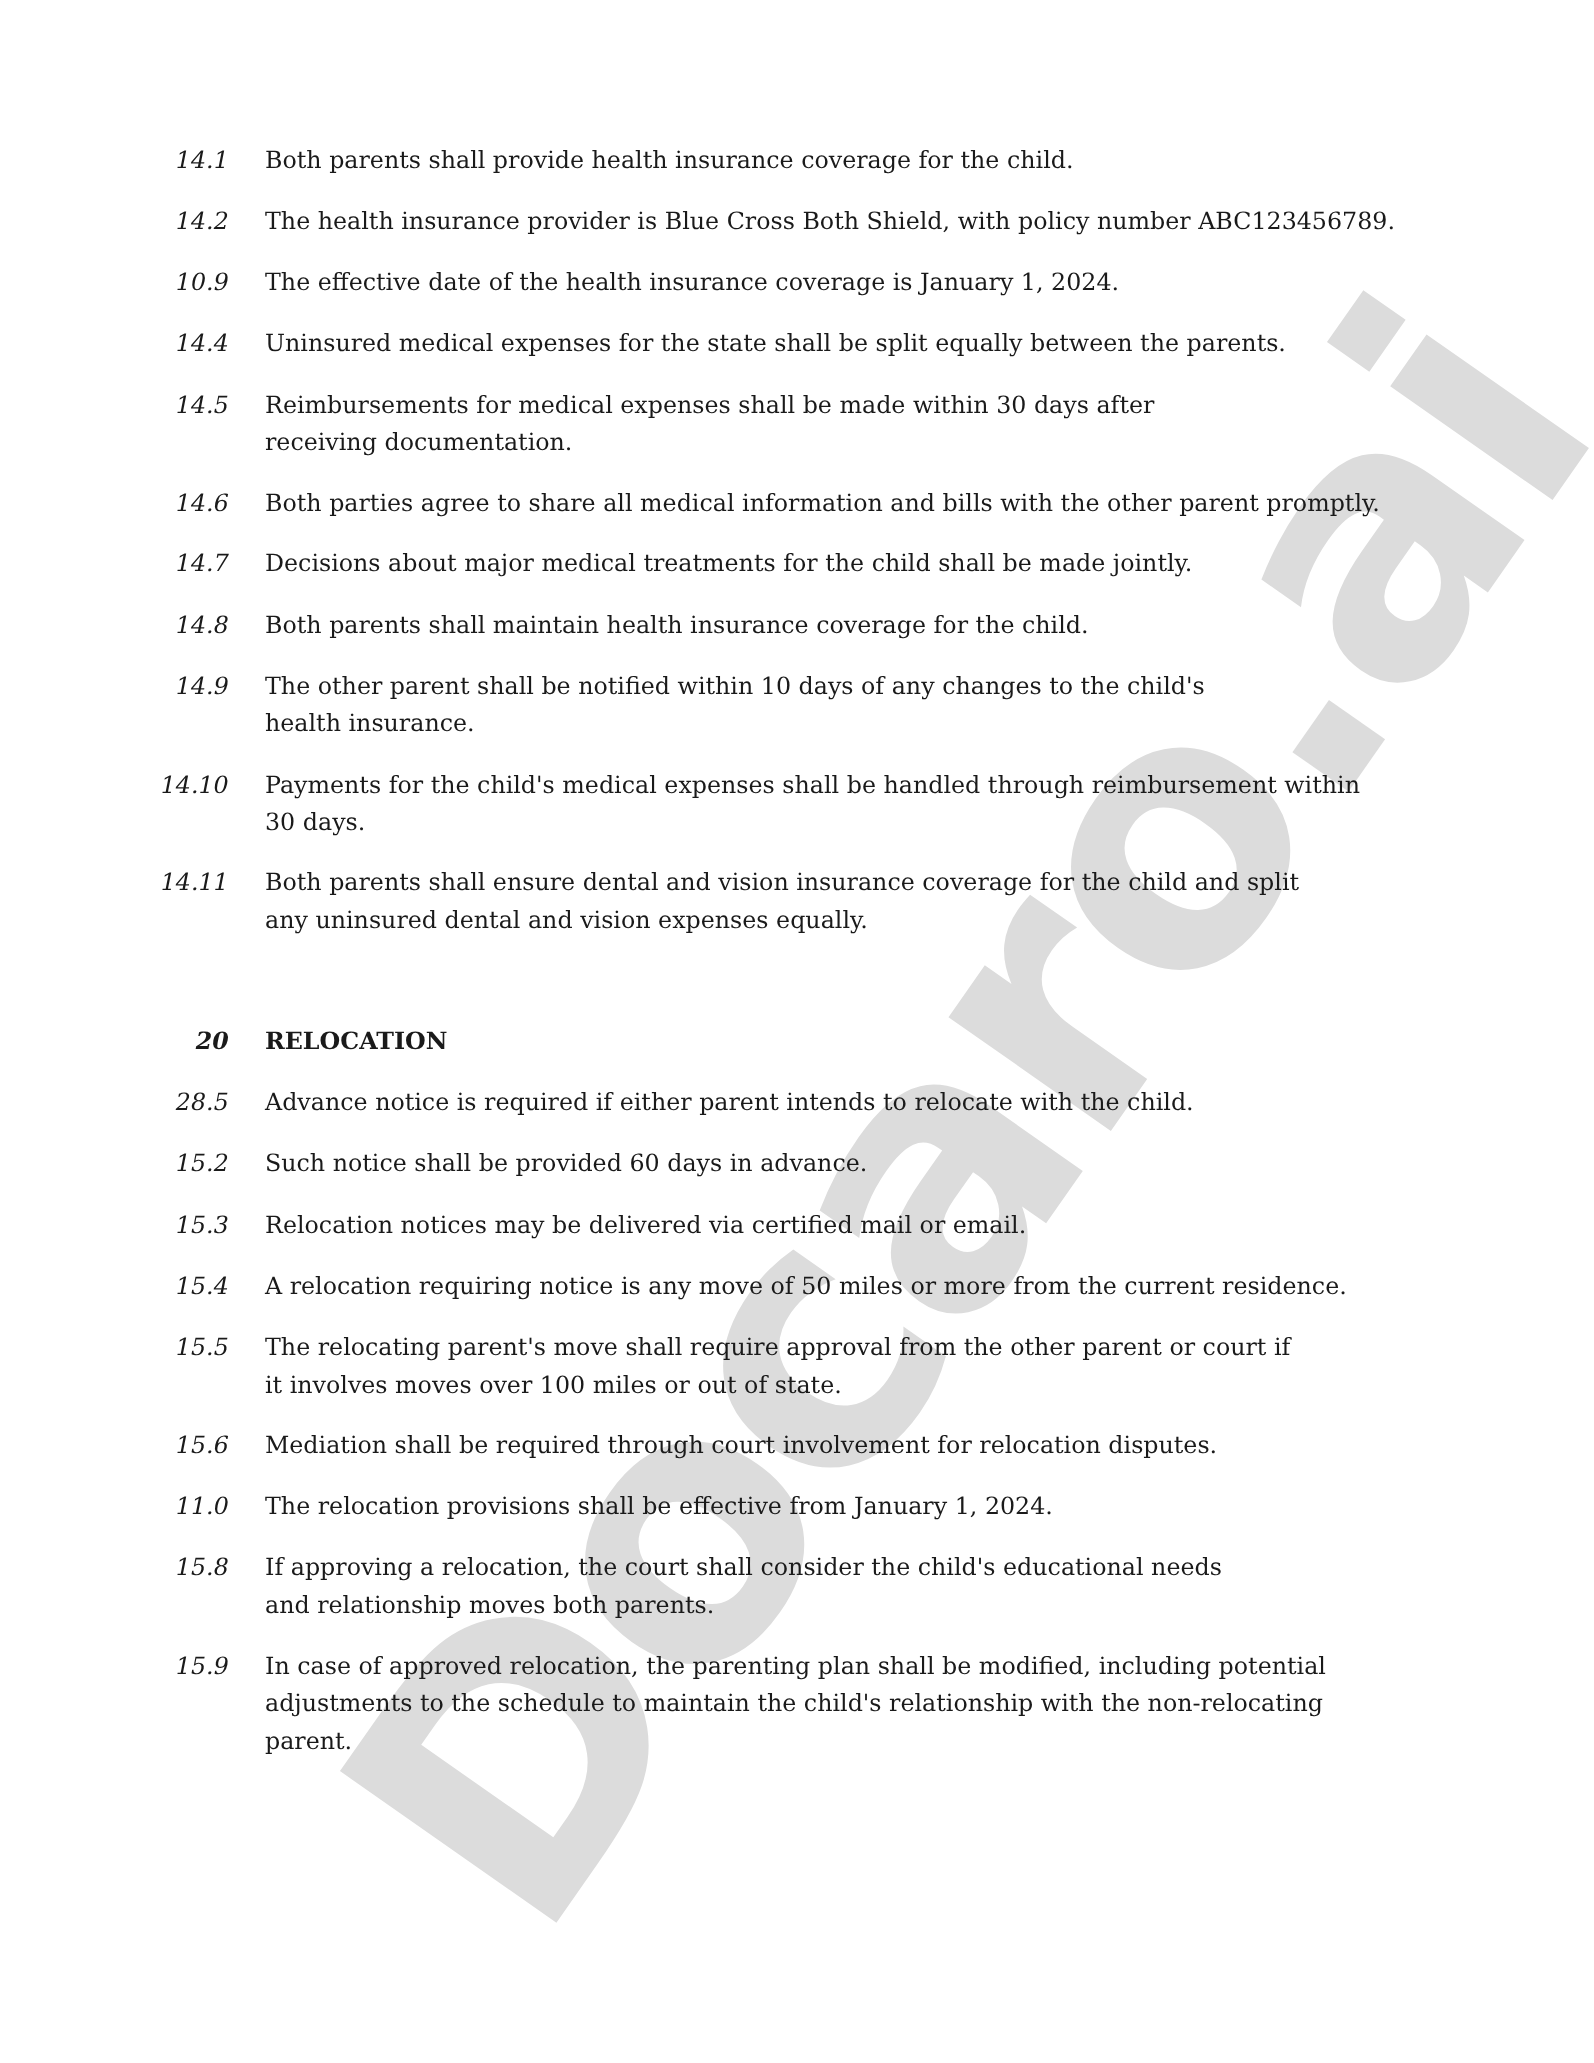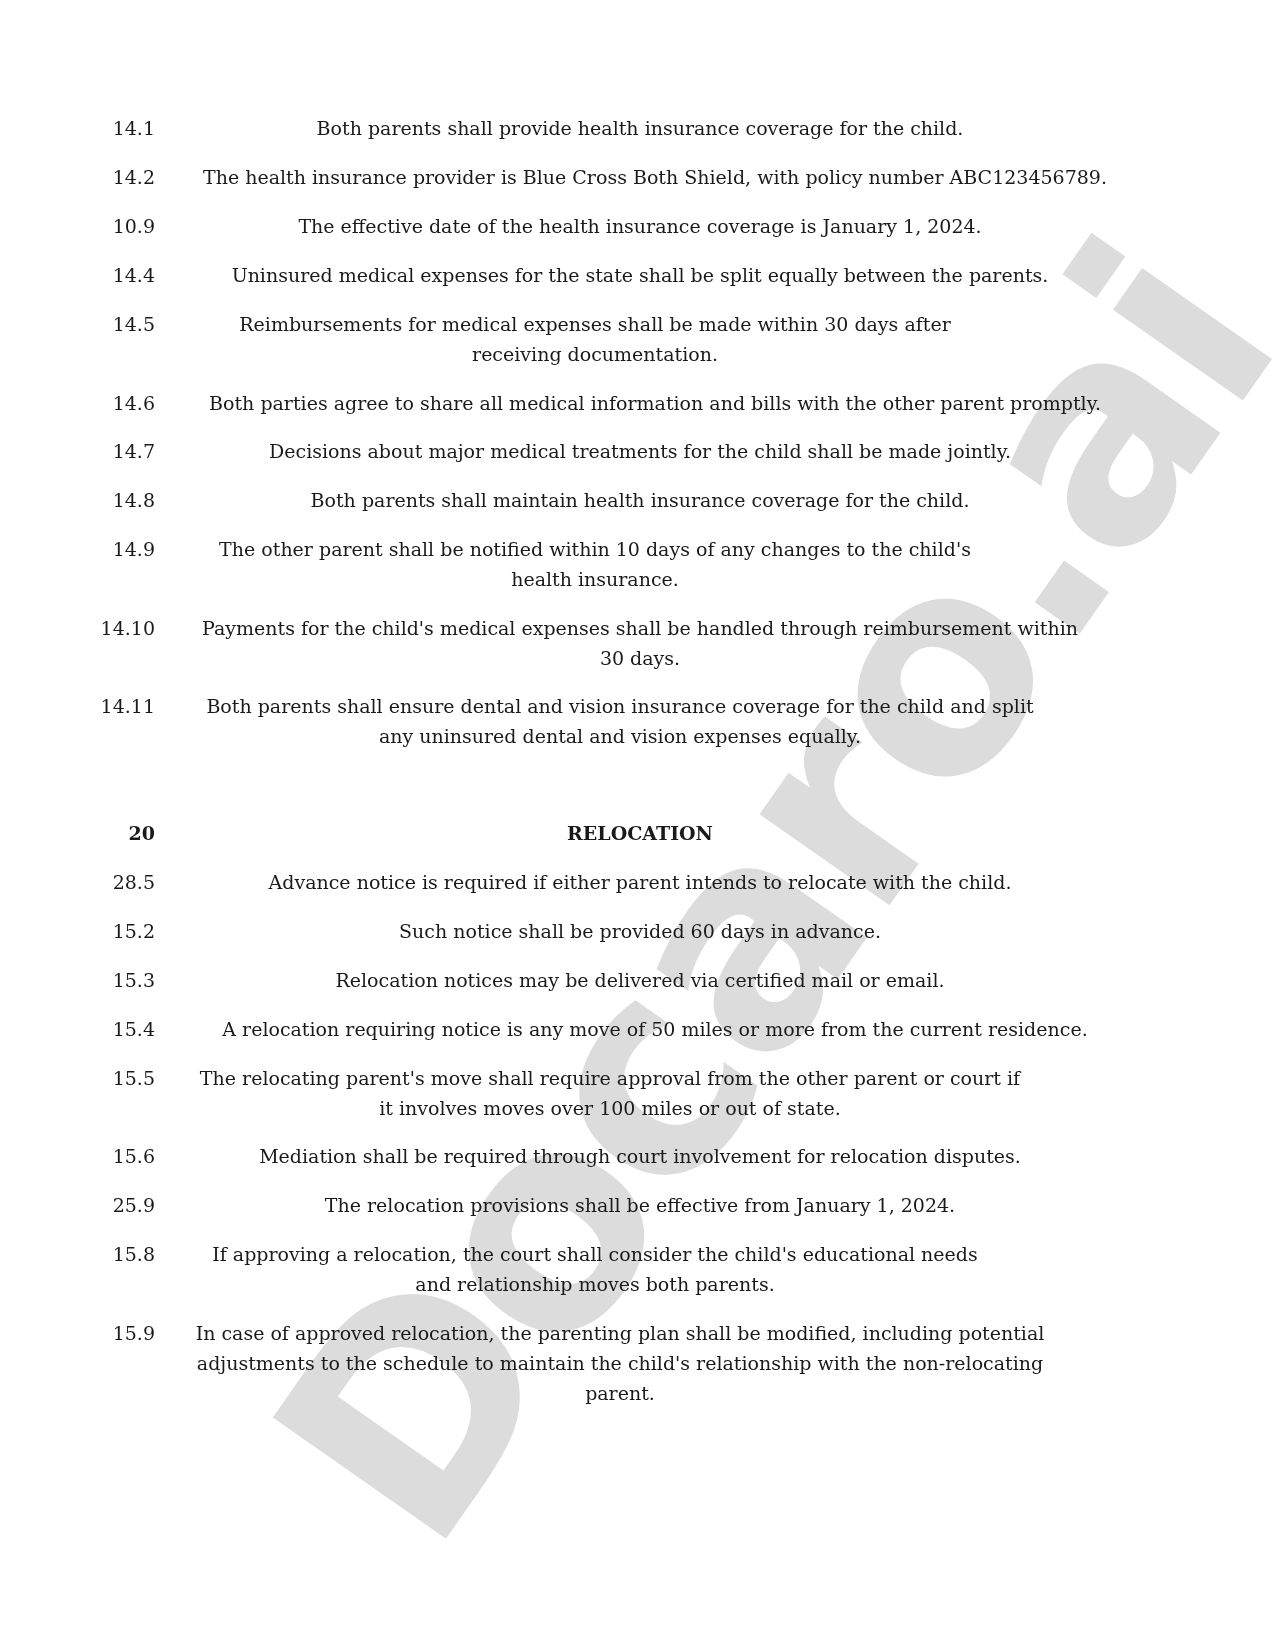--- a/index.html
+++ b/index.html
@@ -28,29 +28,29 @@
     top: 1420px; left: 230px;
   }
   .content { position: absolute; left: 0; top: 0; width: 100%; z-index: 1; }
   .clause {
     position: absolute;
     left: 0; width: 1275px;
     line-height: 30px;
   }
   .num {
     position: absolute;
-    right: 1120px;
+    right: 1092px;
     text-align: left;
     white-space: nowrap;
+    font-style: italic;
   }
   .text {
     position: absolute;
-    left: 195px;
+    left: 212px;
     width: 890px;
-    text-align: center;
   }
   .heading .num, .heading .text { font-weight: bold; }
 </style>
 </head>
 <body>
 
 <div class="page">
 
   <div class="watermark">Docaro.ai</div>
 
@@ -124,21 +124,21 @@
     </div>
     <div class="clause" style="top:1063px">
       <span class="num">15.5</span>
       <span class="text" style="width:830px">The relocating parent's move shall require approval from the other parent or court if it involves moves over 100 miles or out of state.</span>
     </div>
     <div class="clause" style="top:1141px">
       <span class="num">15.6</span>
       <span class="text">Mediation shall be required through court involvement for relocation disputes.</span>
     </div>
     <div class="clause" style="top:1190px">
-      <span class="num">25.9</span>
+      <span class="num">11.0</span>
       <span class="text">The relocation provisions shall be effective from January 1, 2024.</span>
     </div>
     <div class="clause" style="top:1239px">
       <span class="num">15.8</span>
       <span class="text" style="width:800px">If approving a relocation, the court shall consider the child's educational needs and relationship moves both parents.</span>
     </div>
     <div class="clause" style="top:1318px">
       <span class="num">15.9</span>
       <span class="text" style="width:850px">In case of approved relocation, the parenting plan shall be modified, including potential adjustments to the schedule to maintain the child's relationship with the non-relocating parent.</span>
     </div>

